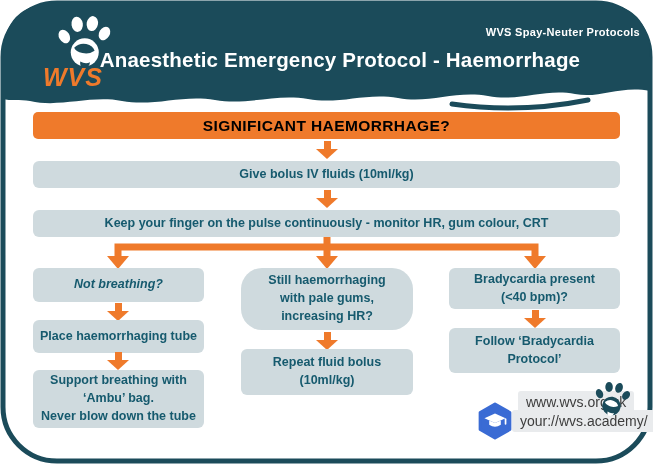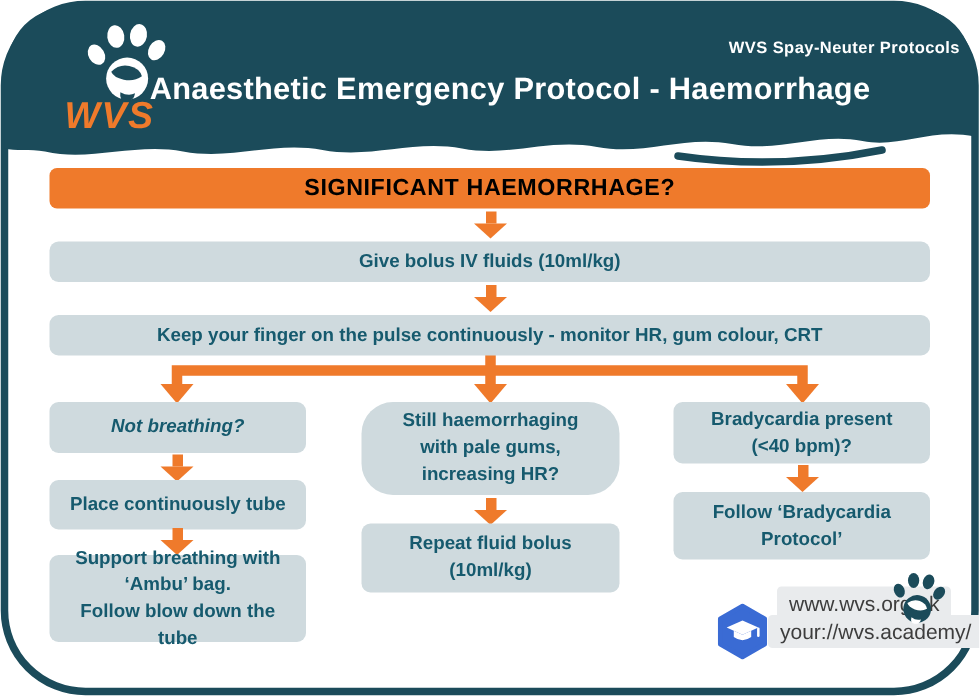--- a/index.html
+++ b/index.html
@@ -99,28 +99,28 @@
     <div class="head"></div>
   </div>
 
   <div class="node" style="left:33px;top:210px;width:587px;height:27px;">Keep your finger on the pulse continuously - monitor HR, gum colour, CRT</div>
 
   <div class="node" style="left:33px;top:268px;width:171px;height:34px;font-style:italic;">Not breathing?</div>
   <div class="arrow" style="left:107px;top:303px;">
     <div class="stem"></div>
     <div class="head"></div>
   </div>
-  <div class="node" style="left:33px;top:320px;width:171px;height:33px;">Place continuously tube</div>
+  <div class="node" style="left:33px;top:320px;width:171px;height:33px;">Place haemorrhaging tube</div>
   <div class="arrow" style="left:107px;top:352px;">
     <div class="stem"></div>
     <div class="head"></div>
   </div>
   <div class="node" style="left:33px;top:370px;width:171px;height:58px;">Support breathing with
 ‘Ambu’ bag.
-Follow blow down the tube</div>
+Never blow down the tube</div>
 
   <div class="node" style="left:241px;top:268px;width:172px;height:62px;border-radius:21px;">Still haemorrhaging
 with pale gums,
 increasing HR?</div>
   <div class="arrow" style="left:316px;top:332px;">
     <div class="stem"></div>
     <div class="head"></div>
   </div>
   <div class="node" style="left:241px;top:349px;width:172px;height:46px;">Repeat fluid bolus
 (10ml/kg)</div>

